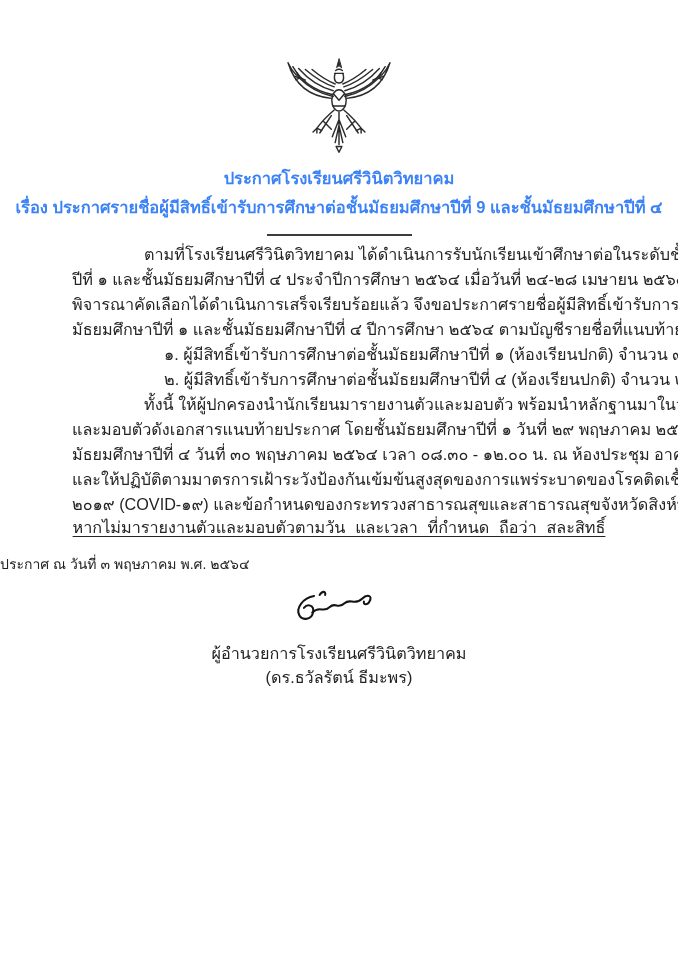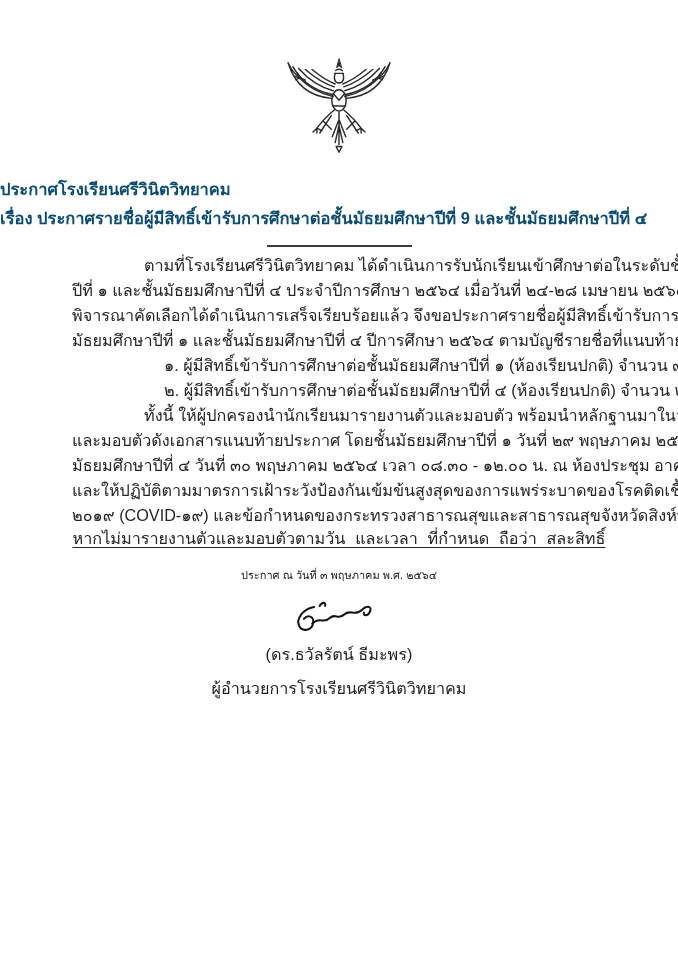--- a/index.html
+++ b/index.html
@@ -4,29 +4,29 @@
 <style>
   html, body { margin: 0; padding: 0; overflow: hidden; }
   body {
     width: 678px; height: 960px;
     background: #ffffff;
     font-family: "Liberation Sans", sans-serif;
     color: #222222;
   }
   .page { width: 678px; height: 960px; position: relative; }
   .emblem { margin: 58px auto 0 auto; width: 120px; height: 100px; text-align: center; }
-  .titles { margin-top: 17px; text-align: left; font-weight: 700; font-size: 16.5px; line-height: 29px; color: #0c4a6e; }
+  .titles { margin-top: 6px; text-align: center; font-weight: 700; font-size: 16.5px; line-height: 29px; color: #3b82f6; }
   .titles .tline { white-space: nowrap; }
   .divider { width: 145px; border-top: 2px solid #3c3c3c; margin: 12px auto 0 auto; height: 0; }
   .content { padding: 6px 72px 0 72px; font-size: 16.2px; line-height: 25px; color: #242424; }
   .bline { white-space: nowrap; }
   .indent { padding-left: 72px; }
   .list-indent { padding-left: 92px; }
   .warning { text-align: center; text-decoration: underline; text-underline-offset: 3px; white-space: nowrap; font-family: Liberation Mono, monospace; }
-  .issued { margin-top: 10px; text-align: center; font-size: 11px; line-height: 25px; white-space: nowrap; }
+  .issued { margin-top: 10px; font-size: 14px; line-height: 25px; white-space: nowrap; }
   .sigblock { text-align: center; }
   .sig-svg { display: block; margin: 6px auto 0 auto; }
   .signatory { text-align: center; font-size: 16.2px; line-height: 24px; white-space: nowrap; }
   .sig-title { margin-top: 10px; }
 </style>
 </head>
 <body>
 
 <div class="page">
 
@@ -99,17 +99,17 @@
   <div class="issued">ประกาศ ณ วันที่ ๓ พฤษภาคม  พ.ศ. ๒๕๖๔</div>
 
   <div class="sigblock">
     <svg class="sig-svg" width="130" height="48" viewBox="0 0 130 52" aria-hidden="true">
       <g fill="none" stroke="#141414" stroke-width="2.2" stroke-linecap="round">
         <path d="M38,14 C26,16 18,27 22,35 C25,41 36,40 37,31 C38,24 31,22 27,27"></path>
         <path d="M36,32 C44,24 48,33 55,26 C61,20 64,29 71,22 C77,16 82,25 90,17 C95,12 102,13 98,20 C96,24 91,24 92,20"></path>
         <path d="M44,13 C47,8 51,9 50,13"></path>
       </g>
     </svg>
+    <div class="signatory sig-title">ผู้อำนวยการโรงเรียนศรีวินิตวิทยาคม</div>
     <div class="signatory">(ดร.ธวัลรัตน์  ธีมะพร)</div>
-    <div class="signatory sig-title">ผู้อำนวยการโรงเรียนศรีวินิตวิทยาคม</div>
   </div>
 
 </div>
 
 </body></html>

